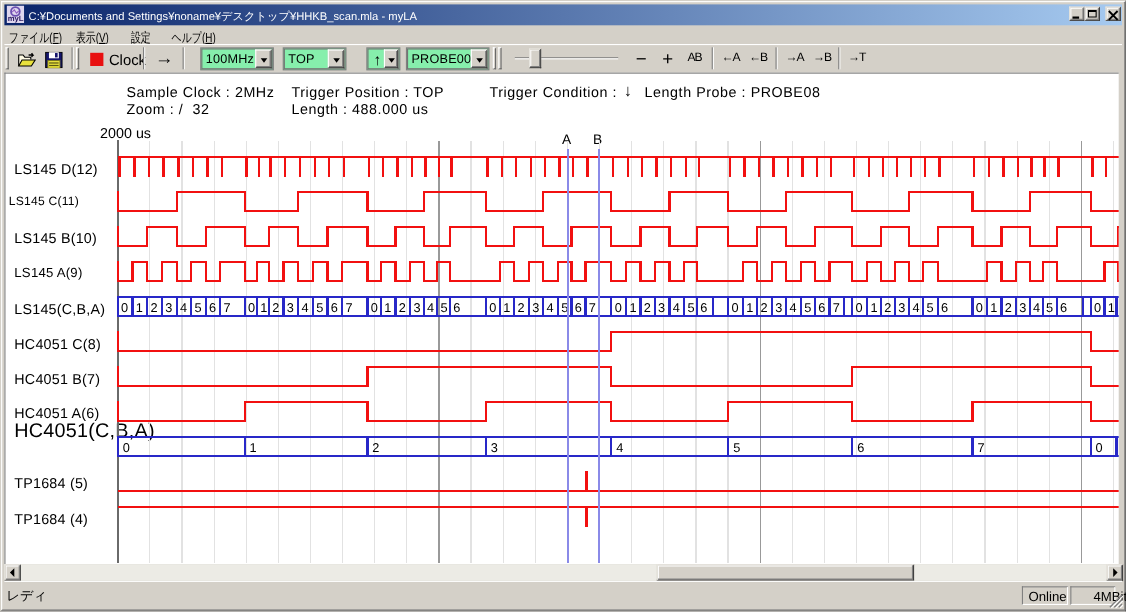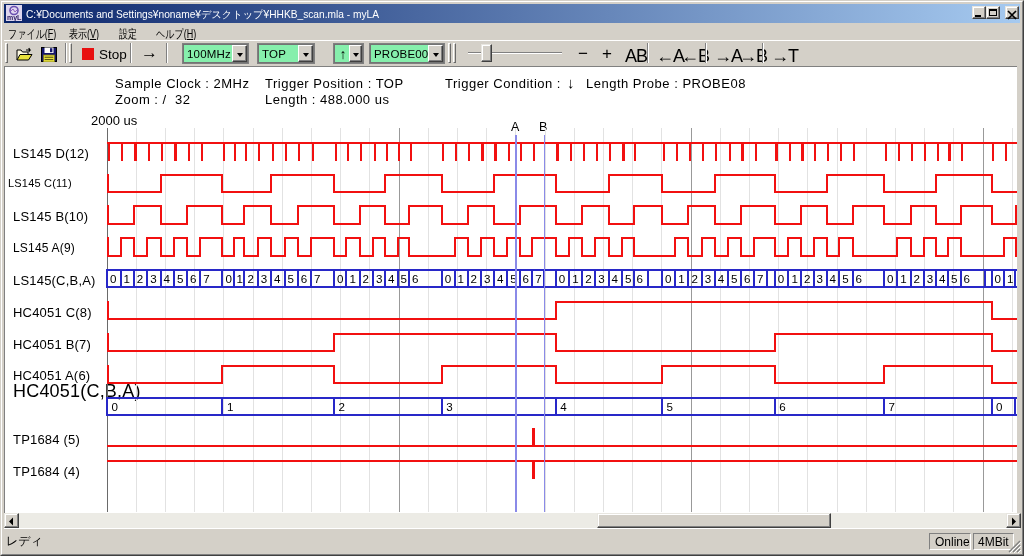--- a/index.html
+++ b/index.html
@@ -1,21 +1,21 @@
 <!DOCTYPE html>
 <html><head><meta charset="utf-8"><style>
 *{margin:0;padding:0;box-sizing:border-box}
 body{width:1024px;height:556px;position:relative;overflow:hidden;background:#d4d0c8;
  font-family:"Liberation Sans",sans-serif;-webkit-font-smoothing:none;color:#000}
 .abs{position:absolute}
 .btn3d{border-top:1px solid #e8e6e0;border-left:1px solid #e8e6e0;border-right:1px solid #404040;border-bottom:1px solid #404040;background:#d4d0c8;box-shadow:inset -1px -1px 0 #808080,inset 1px 1px 0 #fff}
 .sunk{border-top:1px solid #808080;border-left:1px solid #808080;border-right:1px solid #fff;border-bottom:1px solid #fff}
 .sep{position:absolute;top:43px;width:2px;height:20px;border-left:1px solid #808080;border-right:1px solid #fff}
 .grip{position:absolute;top:43px;width:3px;height:20px;border-top:1px solid #fff;border-left:1px solid #fff;border-right:1px solid #696969;border-bottom:1px solid #696969}
-.tbt{position:absolute;top:46px;font-size:18px;letter-spacing:-1px}
+.tbt{position:absolute;top:46px;font-size:11px;letter-spacing:-1px}
 .combo{position:absolute;top:44px;height:19px;background:#86efac;border:1px solid #737373;box-shadow:0 0 0 1px #808080}
 .cfield{position:absolute;left:3px;top:3px;font-size:11.5px;white-space:nowrap;letter-spacing:.2px}
 .cbtn{position:absolute;right:0px;top:0px;width:15px;height:17px;background:#d4d0c8;border-left:1px solid #fff;border-top:1px solid #fff;border-right:1px solid #404040;border-bottom:1px solid #404040;box-shadow:inset -1px -1px 0 #808080}
 .carr{position:absolute;left:4px;top:7px;width:0;height:0;border-left:3.5px solid transparent;border-right:3.5px solid transparent;border-top:4px solid #000}
 </style></head><body>
 
 <div class="abs" style="left:0;top:0;width:1024px;height:556px;border-top:1px solid #d4d0c8;border-left:1px solid #d4d0c8;border-right:1px solid #404040;border-bottom:1px solid #404040"></div>
 <div class="abs" style="left:1px;top:1px;width:1022px;height:554px;border-top:1px solid #fff;border-left:1px solid #fff;border-right:1px solid #808080;border-bottom:1px solid #808080"></div>
 
 <div class="abs" style="left:4px;top:4px;width:1016px;height:19px;background:linear-gradient(to right,#0a246a,#a6caf0)"></div>
@@ -52,21 +52,21 @@
  <rect x="0.5" y="0.5" width="15" height="14" fill="#16166c" stroke="#000"></rect>
  <rect x="3.5" y="0.5" width="9" height="5.5" fill="#fff"></rect>
     <rect x="9" y="1.2" width="2.4" height="4" fill="#16166c"></rect>
  <rect x="2.5" y="8" width="11" height="7" fill="#e8e13c" stroke="#7a761d" stroke-width="0.8"></rect>
  <rect x="3.6" y="9.7" width="8.7" height="1.1" fill="#5c5913"></rect>
     <rect x="3.6" y="12" width="8.7" height="1.1" fill="#5c5913"></rect>
   </svg>
 <div class="sep" style="left:65px"></div>
 <div class="grip" style="left:69px"></div>
 <div class="abs" style="left:82px;top:48px;width:12px;height:12px;background:#e81010"></div>
-<div class="abs" style="left:99px;top:47px;font-size:13.5px">Stop</div>
+<div class="abs" style="left:99px;top:47px;font-size:13.5px">Clock</div>
 <div class="sep" style="left:130px"></div>
 <div class="abs" style="left:141px;top:43px;font-size:17px">→</div>
 <div class="sep" style="left:166px"></div>
 <div class="combo" style="left:183px;width:65px">
     <div class="cfield">100MHz</div>
     <div class="cbtn">
       <div class="carr"></div>
     </div>
   </div>
 <div class="combo" style="left:258px;width:56px">
@@ -641,16 +641,16 @@
       <path d="M8 2.5 L4 6.5 L8 10.5 Z" fill="#000"></path>
     </svg></div>
 <div class="abs btn3d" style="left:1006px;top:513px;width:15px;height:15px"><svg width="13" height="13">
       <path d="M5 2.5 L9 6.5 L5 10.5 Z" fill="#000"></path>
     </svg></div>
 <div class="abs btn3d" style="left:597px;top:513px;width:234px;height:15px"></div>
 
 <div class="abs" style="left:4px;top:528px;width:1016px;height:24px;background:#d4d0c8;border-top:1px solid #fff"></div>
 <div class="abs" style="left:6px;top:533px;font-size:12px">レディ</div>
 <div class="abs sunk" style="left:929px;top:533px;width:42px;height:17px;font-size:12px;padding:1px 0 0 5px">Online</div>
-<div class="abs sunk" style="left:973px;top:533px;width:41px;height:17px;font-size:12px;padding:1px 0 0 4px">4MBit</div>
+<div class="abs sunk" style="left:973px;top:533px;width:41px;height:17px;font-size:12px;padding:1px 0 0 20px">4MBit</div>
 <svg class="abs" style="left:1008px;top:540px" width="13" height="13">
     <path d="M12 1 L1 12 M12 5 L5 12 M12 9 L9 12" stroke="#808080" stroke-width="1.3"></path>
     <path d="M13 2 L2 13 M13 6 L6 13 M13 10 L10 13" stroke="#fff" stroke-width="1"></path>
   </svg>
 </body></html>

